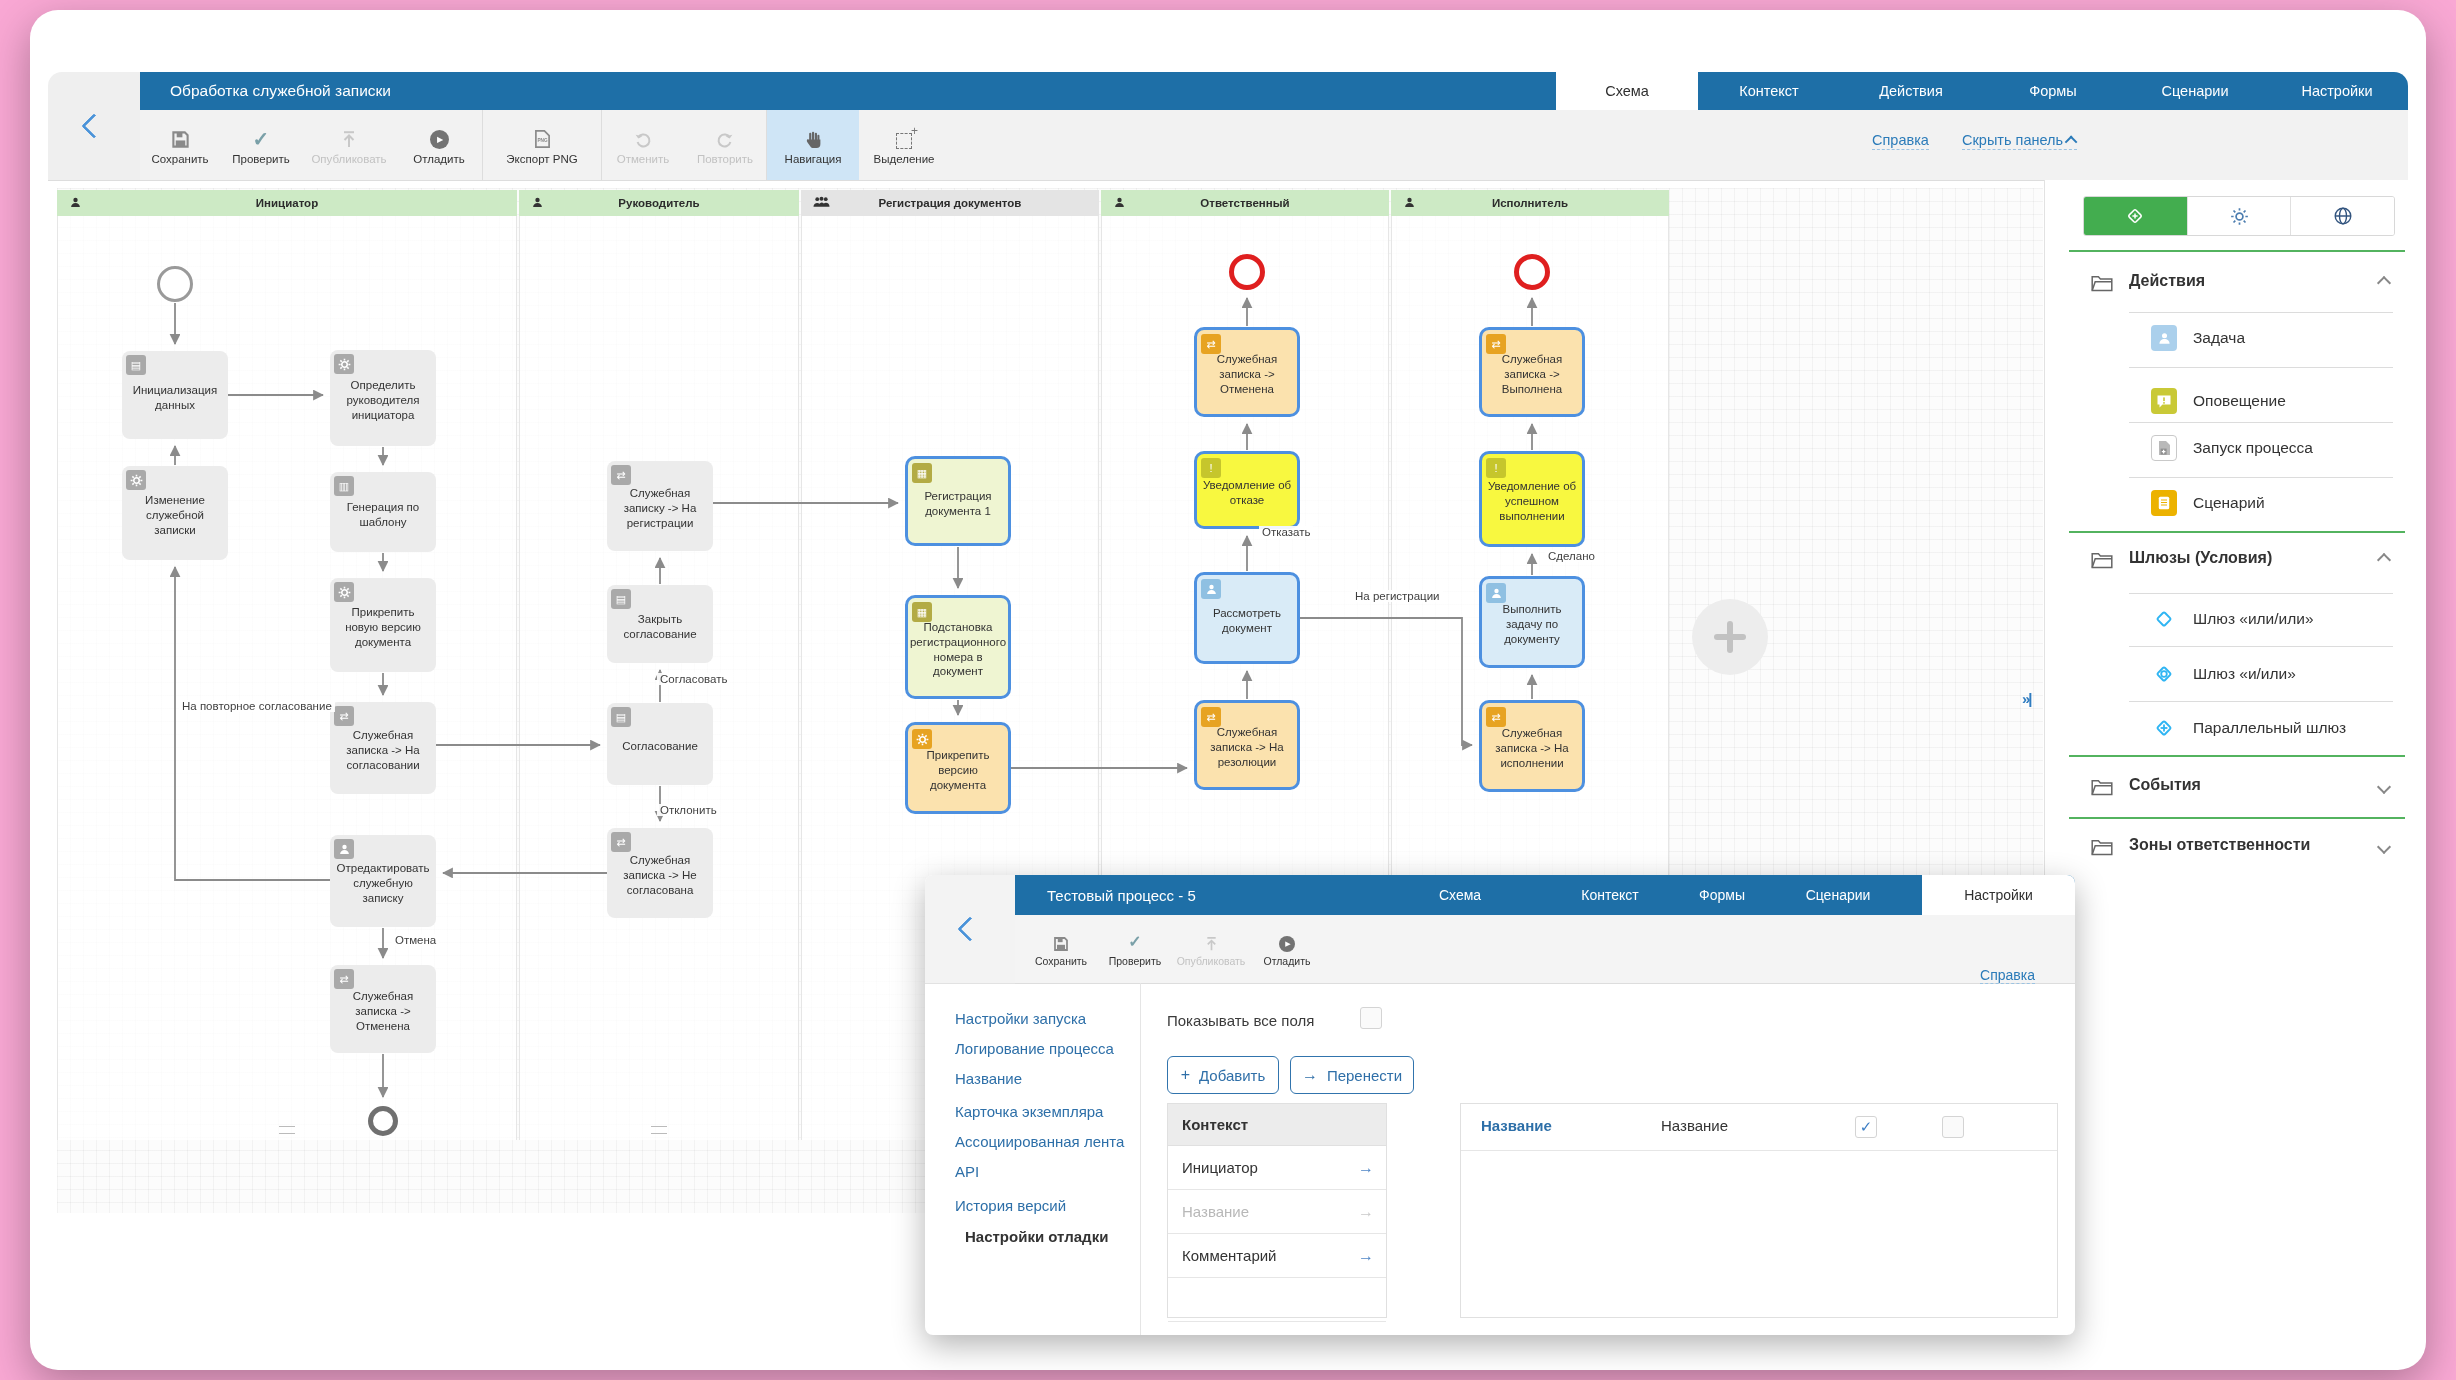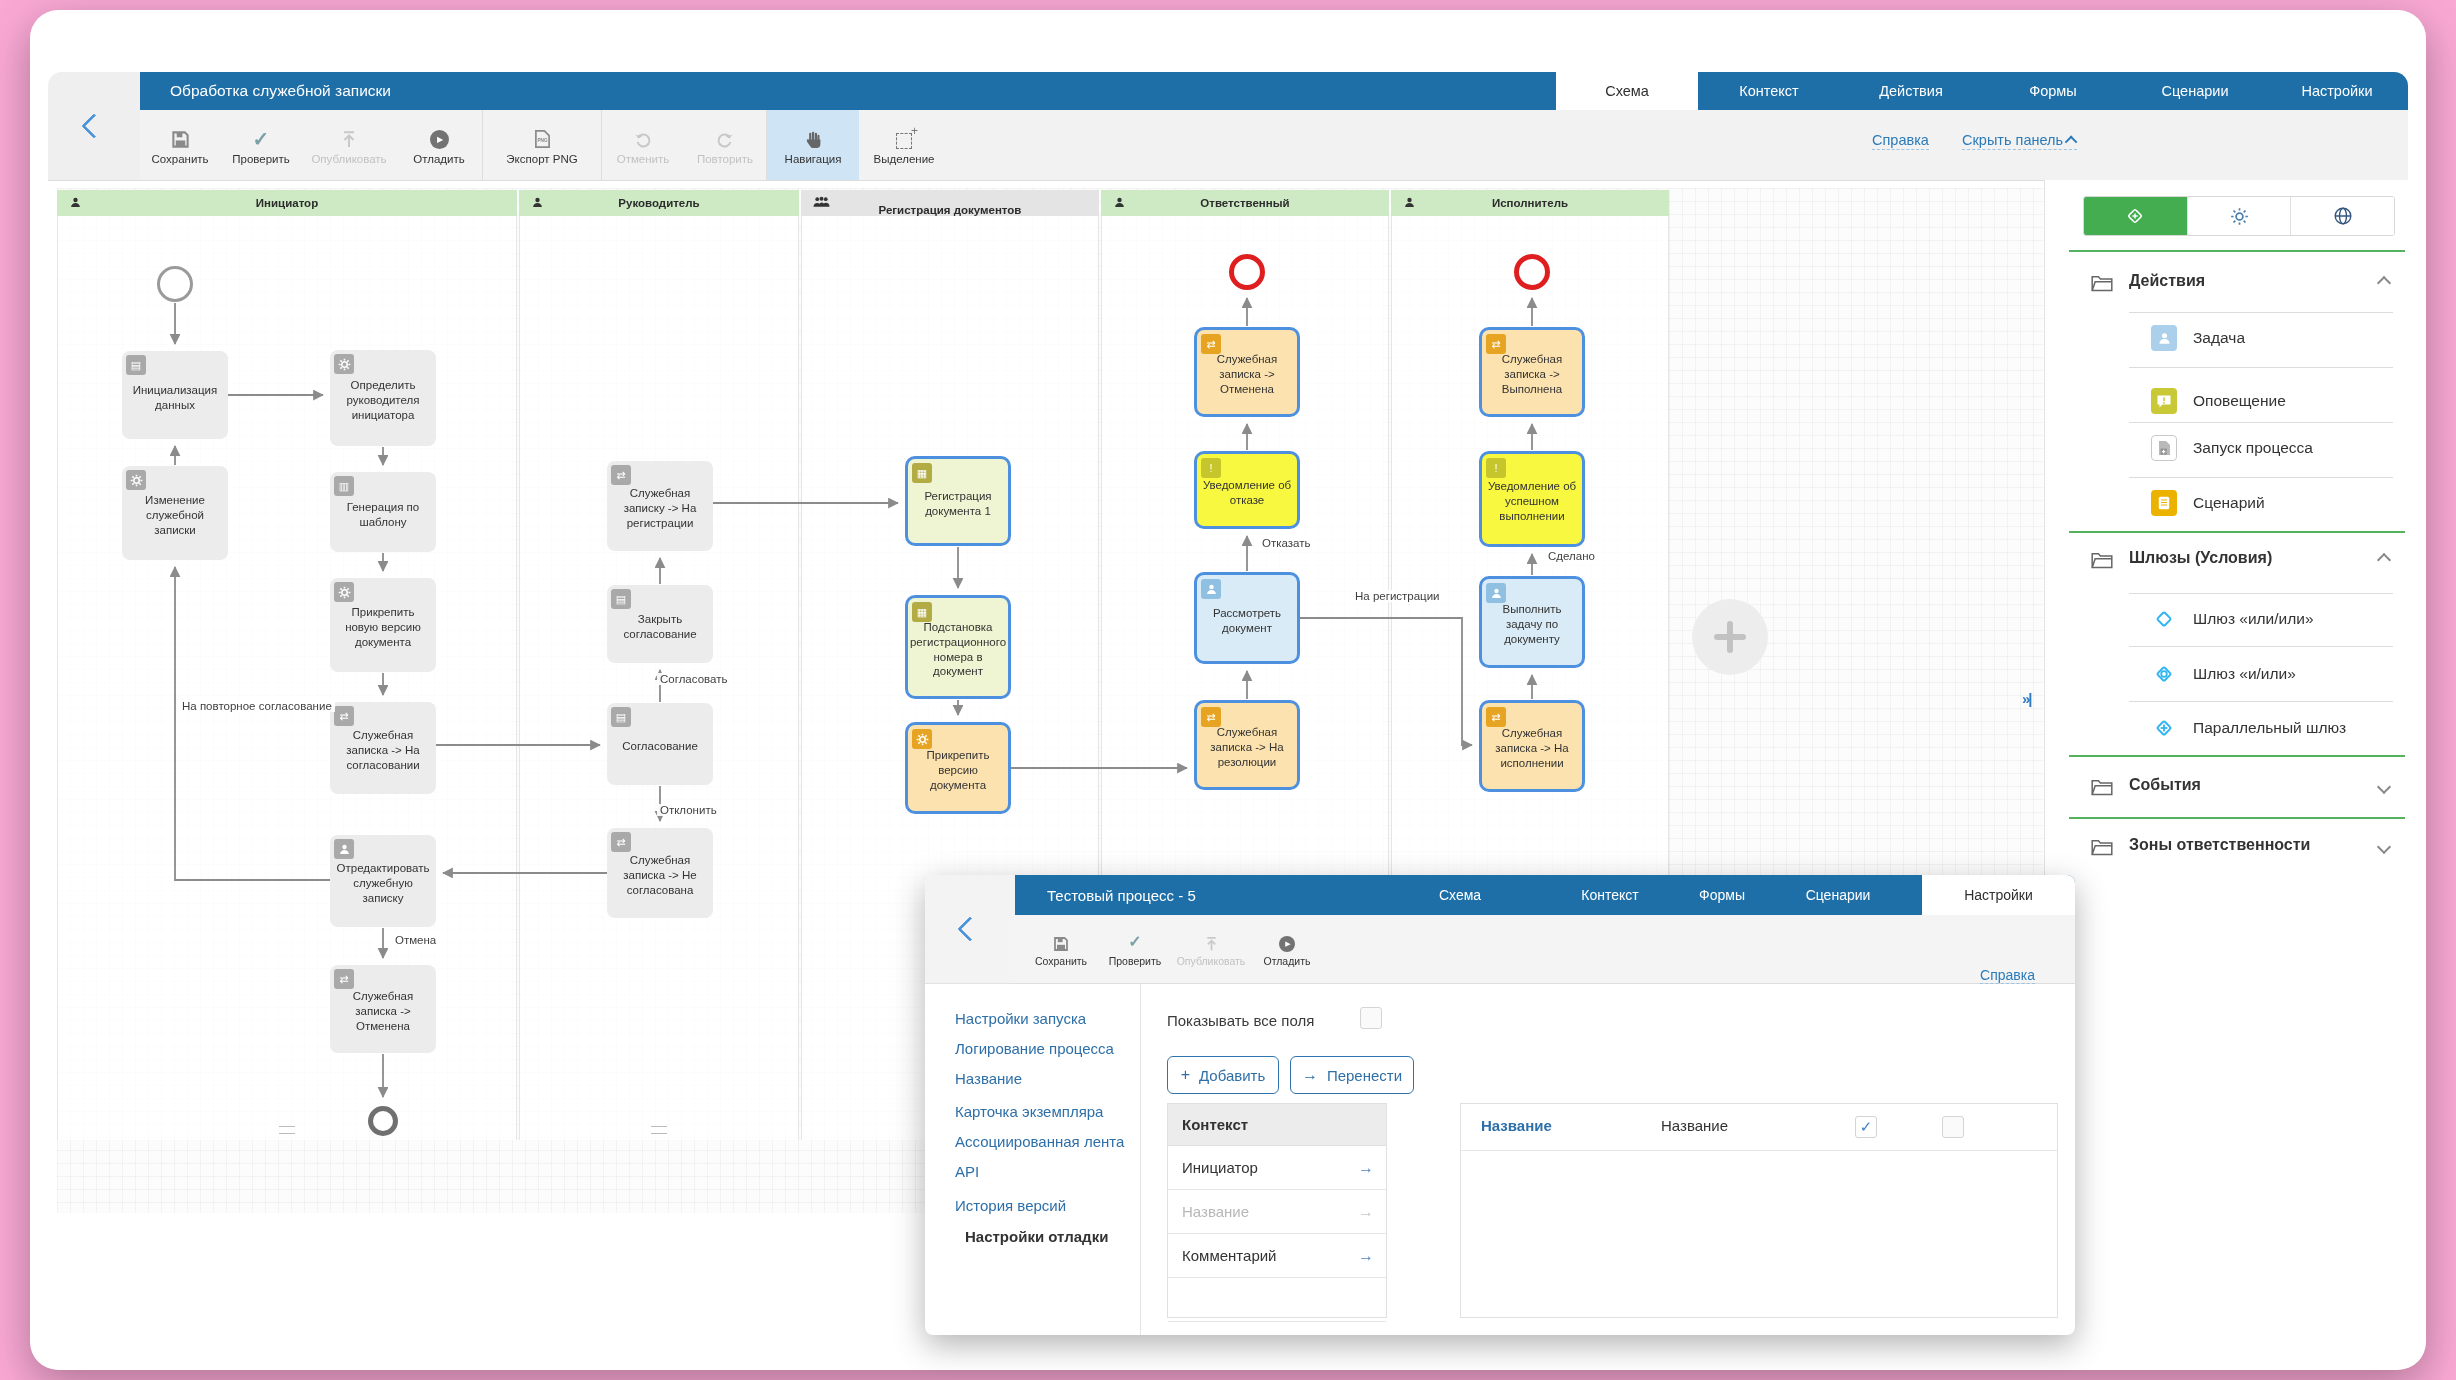--- a/index.html
+++ b/index.html
@@ -44,21 +44,21 @@
 
   
   .canvas{position:absolute;left:27px;top:178px;width:1986px;height:1025px;background:#fcfcfc;
           background-image:linear-gradient(rgba(120,120,120,.07) 1px,transparent 1px),
                            linear-gradient(90deg,rgba(120,120,120,.07) 1px,transparent 1px);
           background-size:13px 13px;overflow:hidden;}
   .lhead{position:absolute;top:2px;height:26px;display:flex;align-items:center;justify-content:center;
          font-size:11.5px;font-weight:bold;color:#2c2c2c;}
   .lhead .licn{position:absolute;left:12px;top:6px;}
   .lhead.green{background:#cdeac5;}
-  .lhead.gray{background:#e4e4e4;align-items:flex-end;}
+  .lhead.gray{background:#e4e4e4;}
   .lane{position:absolute;top:28px;height:924px;background:rgba(255,255,255,.78);
         border-left:1px solid #e6e6e6;border-right:1px solid #e6e6e6;box-sizing:border-box;}
   .lh-mark{position:absolute;width:16px;height:6px;border-top:1.5px solid #bbb;border-bottom:1.5px solid #bbb;}
 
   svg.wires{position:absolute;left:0;top:0;pointer-events:none;}
 
   .node{position:absolute;width:106px;box-sizing:border-box;background:#ececec;border-radius:8px;
         display:flex;align-items:center;justify-content:center;text-align:center;
         font-size:11.5px;line-height:1.28;color:#333;padding:8px 4px 3px;cursor:pointer;}
   .bdg{position:absolute;top:4px;left:4px;width:20px;height:20px;border-radius:3px;background:#a9a9a9;
@@ -474,21 +474,21 @@
         </div>
       <div class="node bb tan" style="left:1422px;top:512px;height:92px">
         <span class="bdg">⇄</span>
         <span>Служебная записка -&gt; На исполнении</span>
         </div>
 
       <span class="elb" style="left:122px;top:512px">На повторное согласование</span>
       <span class="elb" style="left:335px;top:746px">Отмена</span>
       <span class="elb" style="left:600px;top:485px">Согласовать</span>
       <span class="elb" style="left:600px;top:616px">Отклонить</span>
-      <span class="elb" style="left:1202px;top:349px">Отказать</span>
+      <span class="elb" style="left:1202px;top:338px">Отказать</span>
       <span class="elb" style="left:1295px;top:402px">На регистрации</span>
       <span class="elb" style="left:1488px;top:362px">Сделано</span>
 
       <div class="plus">
         <svg width="40" height="40" viewBox="0 0 40 40">
             <g stroke="#c2c2c2" stroke-width="6" stroke-linecap="round">
               <path d="M20 7v26"></path>
               <path d="M7 20h26"></path>
             </g>
           </svg>

